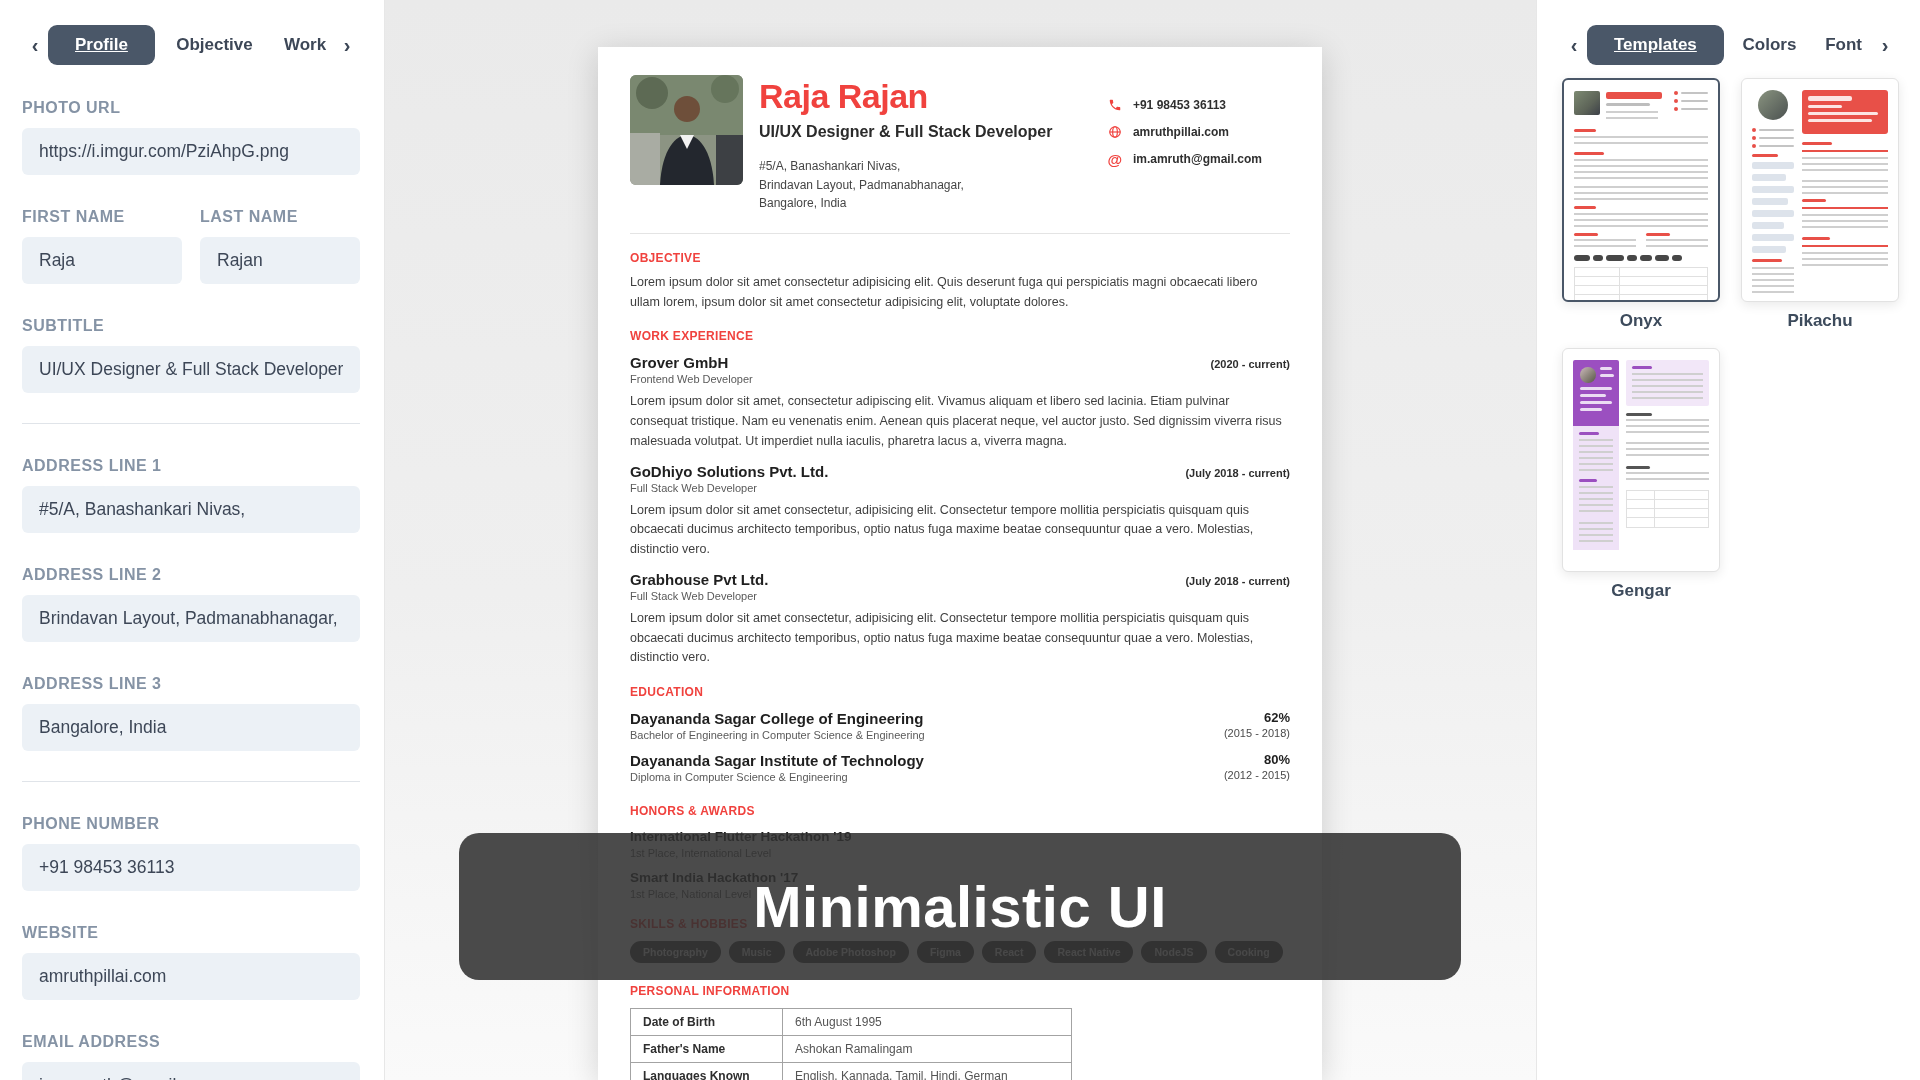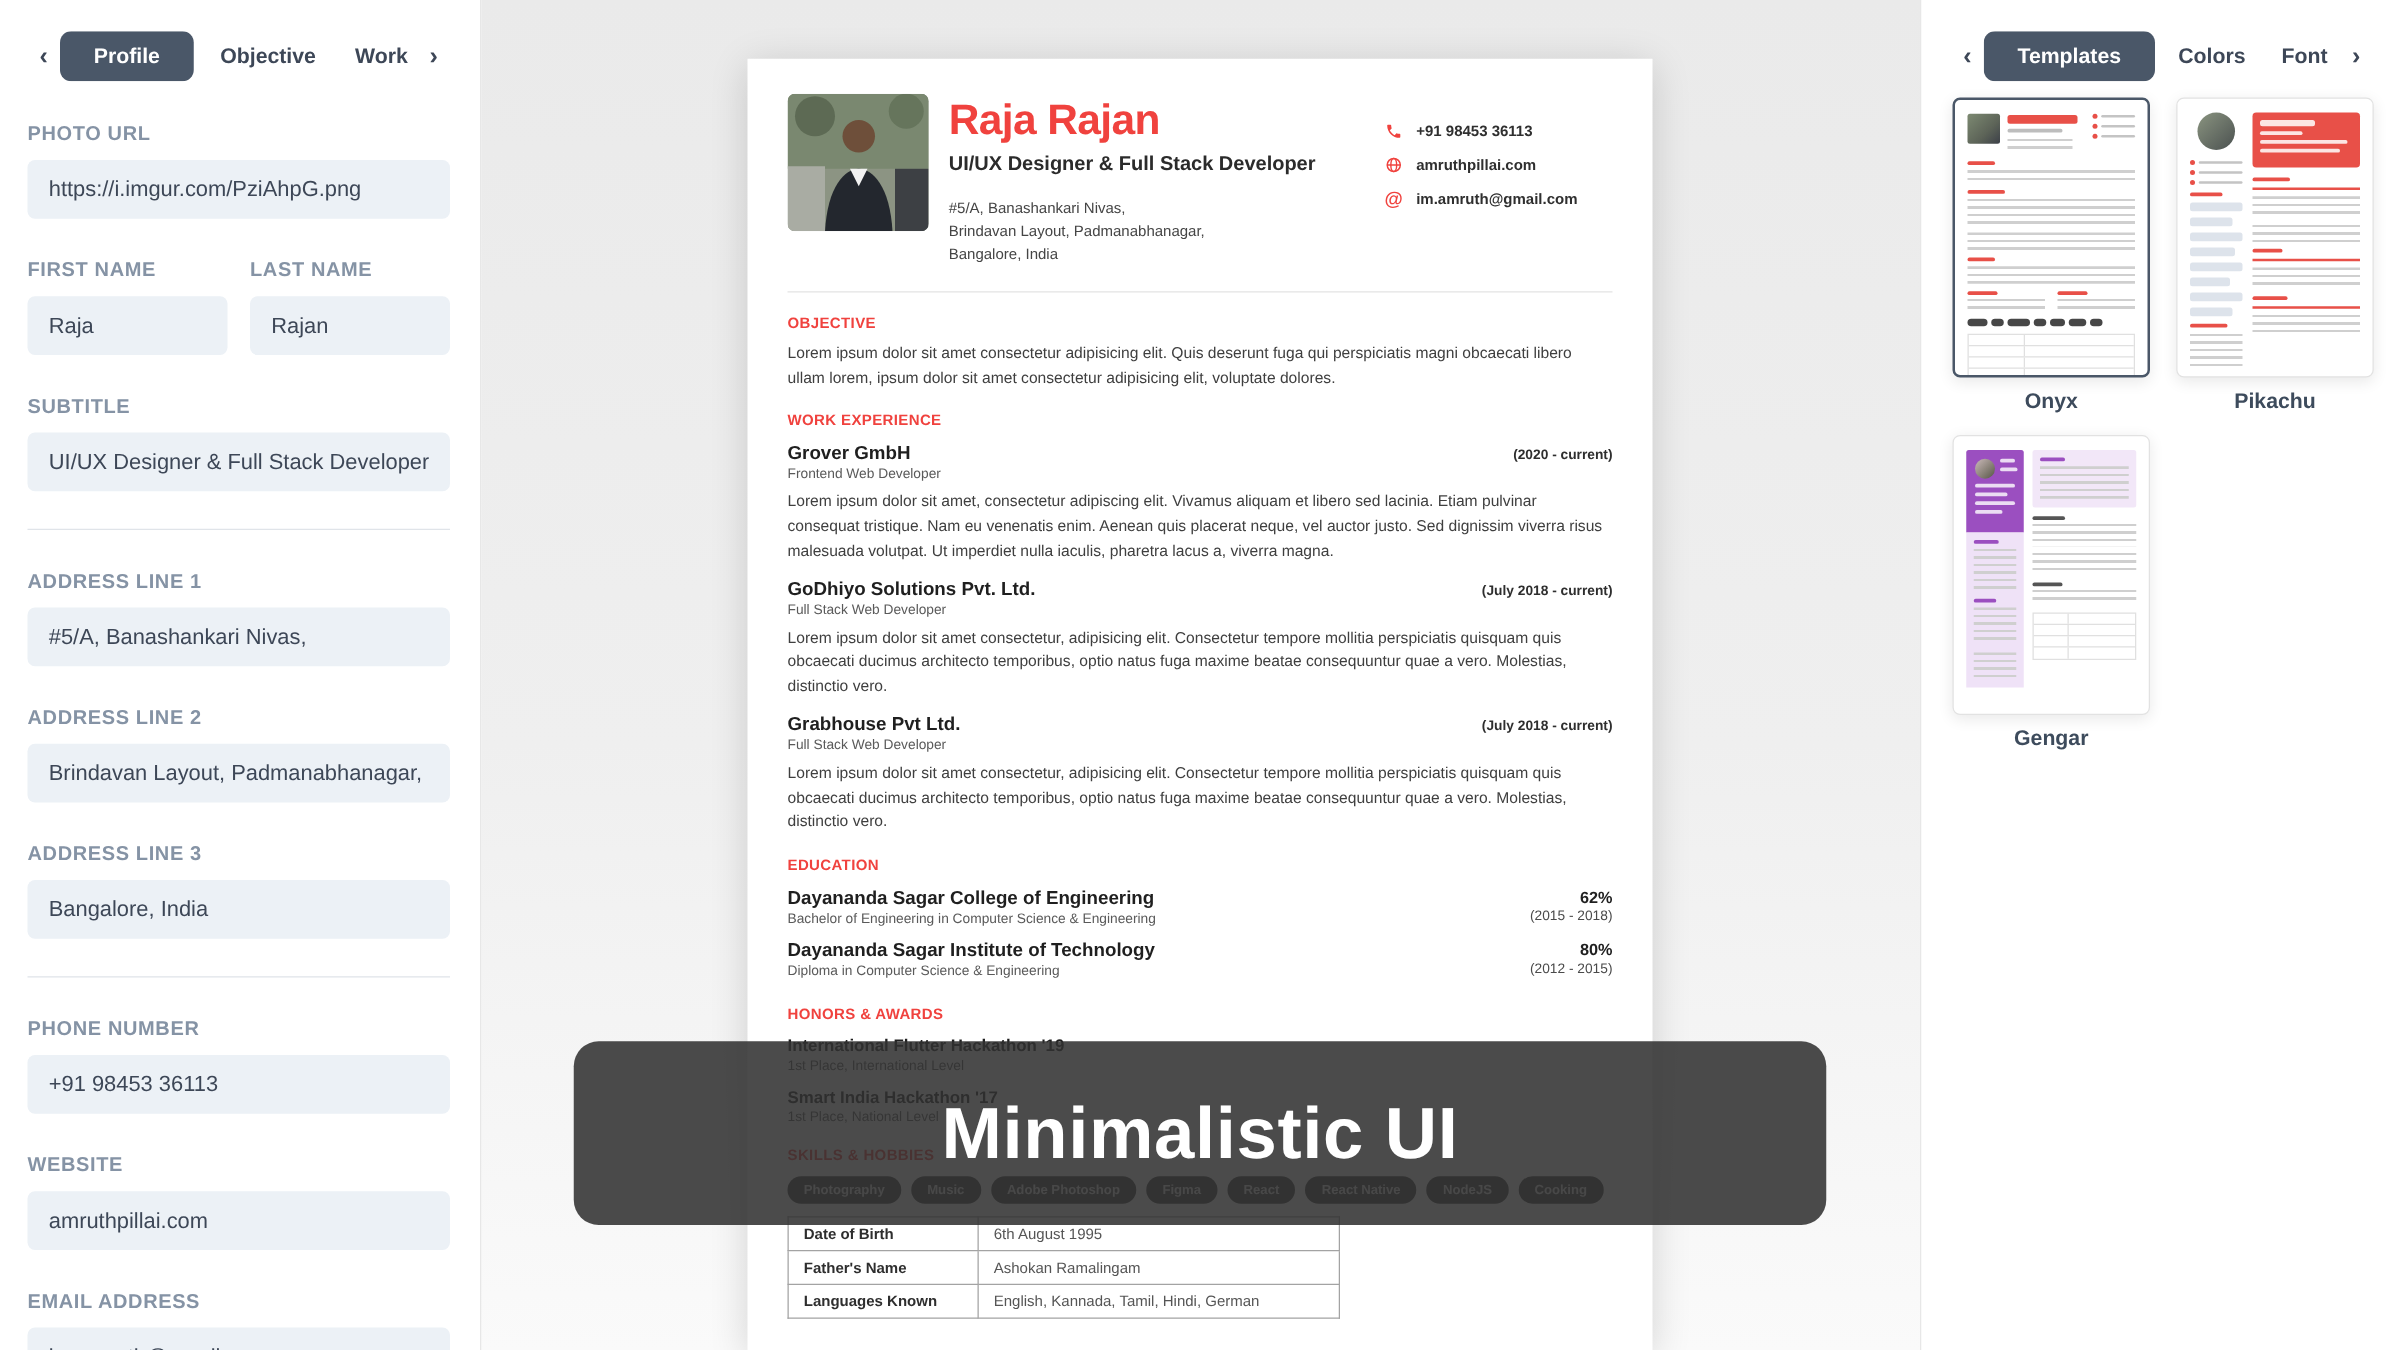--- a/index.html
+++ b/index.html
@@ -8,21 +8,21 @@
 
   
   .panel { position:absolute; top:0; bottom:0; background:#ffffff; z-index:20; }
   .panel.left  { left:0; width:385px; border-right:1px solid #e7e7e7; padding:0 24px 0 22px; }
   .panel.right { right:0; width:384px; border-left:1px solid #e7e7e7; }
 
   .tabbar { display:flex; align-items:center; margin-top:24px; height:42px; }
   .chev { width:26px; font-size:20px; font-weight:700; color:#3d4757; cursor:pointer; user-select:none; text-align:center; flex:0 0 auto; }
   .tabs { flex:1; display:flex; align-items:center; justify-content:space-between; overflow:hidden; }
   .tab { font-size:17px; font-weight:600; color:#3d4757; padding:9px 10px; white-space:nowrap; cursor:pointer; }
-  .tab.active { background:#4a5768; color:#ffffff; border-radius:9px; padding:10px 27px; }
+  .tab.active { background:#4a5768; color:#ffffff; border-radius:9px; padding:10px 27px;text-decoration:underline; }
   .tab.clip { max-width:60px; overflow:hidden; }
 
   .flabel { display:block; font-size:16px; font-weight:700; letter-spacing:.5px; color:#8593a5; margin:33px 0 11px; }
   .field { display:block; width:100%; height:47px; background:#ecf1f6; border:none; outline:none; border-radius:6px;
            font-family:"Liberation Sans", sans-serif; font-size:17.5px; color:#3d4757; padding:0 17px; }
   .two-col { display:grid; grid-template-columns:1fr 1fr; column-gap:18px; }
   .divider { border-top:1px solid #e0e4e9; margin-top:30px; }
 
   
   .center { position:absolute; left:385px; right:384px; top:0; bottom:0; background:linear-gradient(180deg,#eaeaea 0%, #efefef 55%, #fafafa 100%); z-index:5; }
@@ -296,20 +296,21 @@
         <span class="pill">Photography</span>
         <span class="pill">Music</span>
         <span class="pill">Adobe Photoshop</span>
         <span class="pill">Figma</span>
         <span class="pill">React</span>
         <span class="pill">React Native</span>
         <span class="pill">NodeJS</span>
         <span class="pill">Cooking</span>
       </div>
 
+      <div class="sec-title" style="margin-top:21px;">PERSONAL INFORMATION</div>
       <table class="pinfo">
         <tbody>
             <tr>
               <td class="p-label">Date of Birth</td>
               <td class="p-value">6th August 1995</td>
             </tr>
         <tr>
               <td class="p-label">Father's Name</td>
               <td class="p-value">Ashokan Ramalingam</td>
             </tr>

